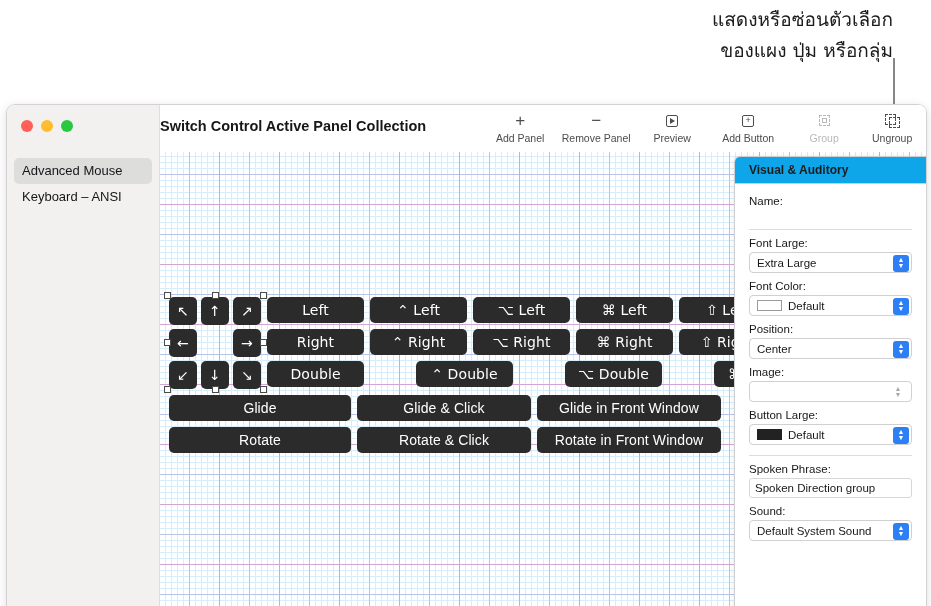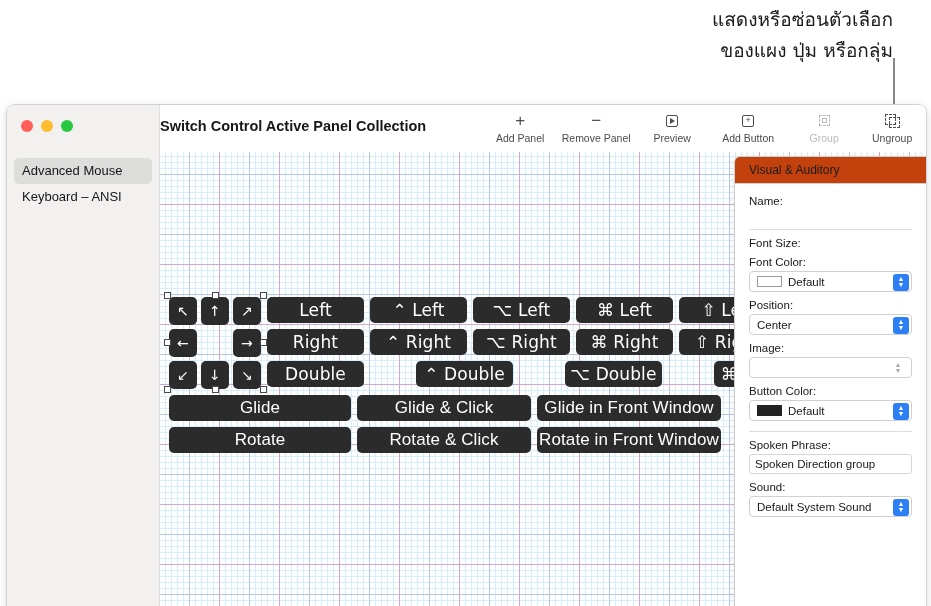--- a/index.html
+++ b/index.html
@@ -189,21 +189,21 @@
     background-position: -1px -8px, -1px -8px, -1px -8px, -1px -8px, -1px -8px, -1px -8px;
   }
 
   
   .panel { position: absolute; left: 9px; top: 145px; }
   .btn-row { display: flex; margin-bottom: 6px; }
   .btn {
     background: #2b2b2b;
     color: #ffffff;
     border-radius: 5px;
-    font-size: 17px;
+    font-size: 14px;
     display: flex;
     align-items: center;
     justify-content: center;
     box-sizing: border-box;
     height: 26px;
     white-space: nowrap;
     letter-spacing: 0.1px;
   }
   .btn.arrow { width: 28px; height: 28px; font-size: 14px; margin-right: 4px; }
   .btn.arrow.blank { background: transparent; }
@@ -232,24 +232,24 @@
     background: #ffffff;
     border: 1px solid #cfcfd1;
     border-right: none;
     border-bottom: none;
     border-radius: 6px 0 0 0;
     box-shadow: -1px 0 5px rgba(0,0,0,0.07);
     z-index: 5;
     box-sizing: border-box;
   }
   .insp-header {
-    background: #c2410c;
+    background: #0ea5e9;
     border-bottom: 1px solid #cfcfd1;
     font-size: 12px;
-    font-weight: normal;
+    font-weight: bold;
     color: #1c1c1e;
     padding: 6px 0 6px 14px;
     border-radius: 5px 0 0 0;
   }
   .insp-body { padding: 8px 14px 0 14px; }
   .insp-label {
     font-size: 11.5px;
     color: #18181a;
     margin: 7px 0 3px 0;
   }
@@ -466,21 +466,28 @@
         </div>
       </div>
 
       <div class="inspector">
         <div class="insp-header">Visual &amp; Auditory</div>
         <div class="insp-body">
 
           <div class="insp-label">Name:</div>
           <div class="plain-field"></div>
 
-          <div class="insp-label">Font Size:</div>
+          <div class="insp-label">Font Large:</div>
+          <div class="popup">
+            <span>Extra Large</span>
+            <span class="stepper">
+                <span>▲</span>
+                <span>▼</span>
+              </span>
+          </div>
 
           <div class="insp-label">Font Color:</div>
           <div class="popup">
             <span class="swatch white"></span>
             <span>Default</span>
             <span class="stepper">
                 <span>▲</span>
                 <span>▼</span>
               </span>
           </div>
@@ -496,21 +503,21 @@
 
           <div class="insp-label">Image:</div>
           <div class="popup">
             <span></span>
             <span class="stepper gray">
                 <span>▲</span>
                 <span>▼</span>
               </span>
           </div>
 
-          <div class="insp-label">Button Color:</div>
+          <div class="insp-label">Button Large:</div>
           <div class="popup">
             <span class="swatch black"></span>
             <span>Default</span>
             <span class="stepper">
                 <span>▲</span>
                 <span>▼</span>
               </span>
           </div>
 
           <div class="insp-divider"></div>

